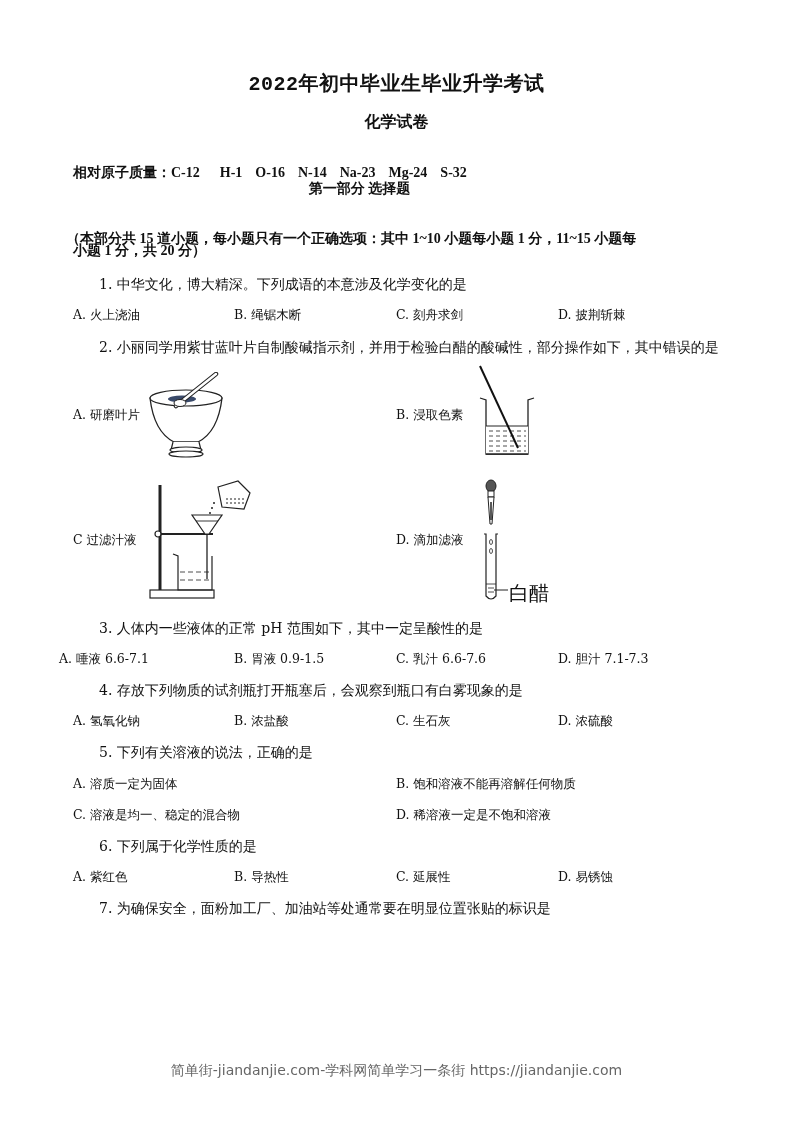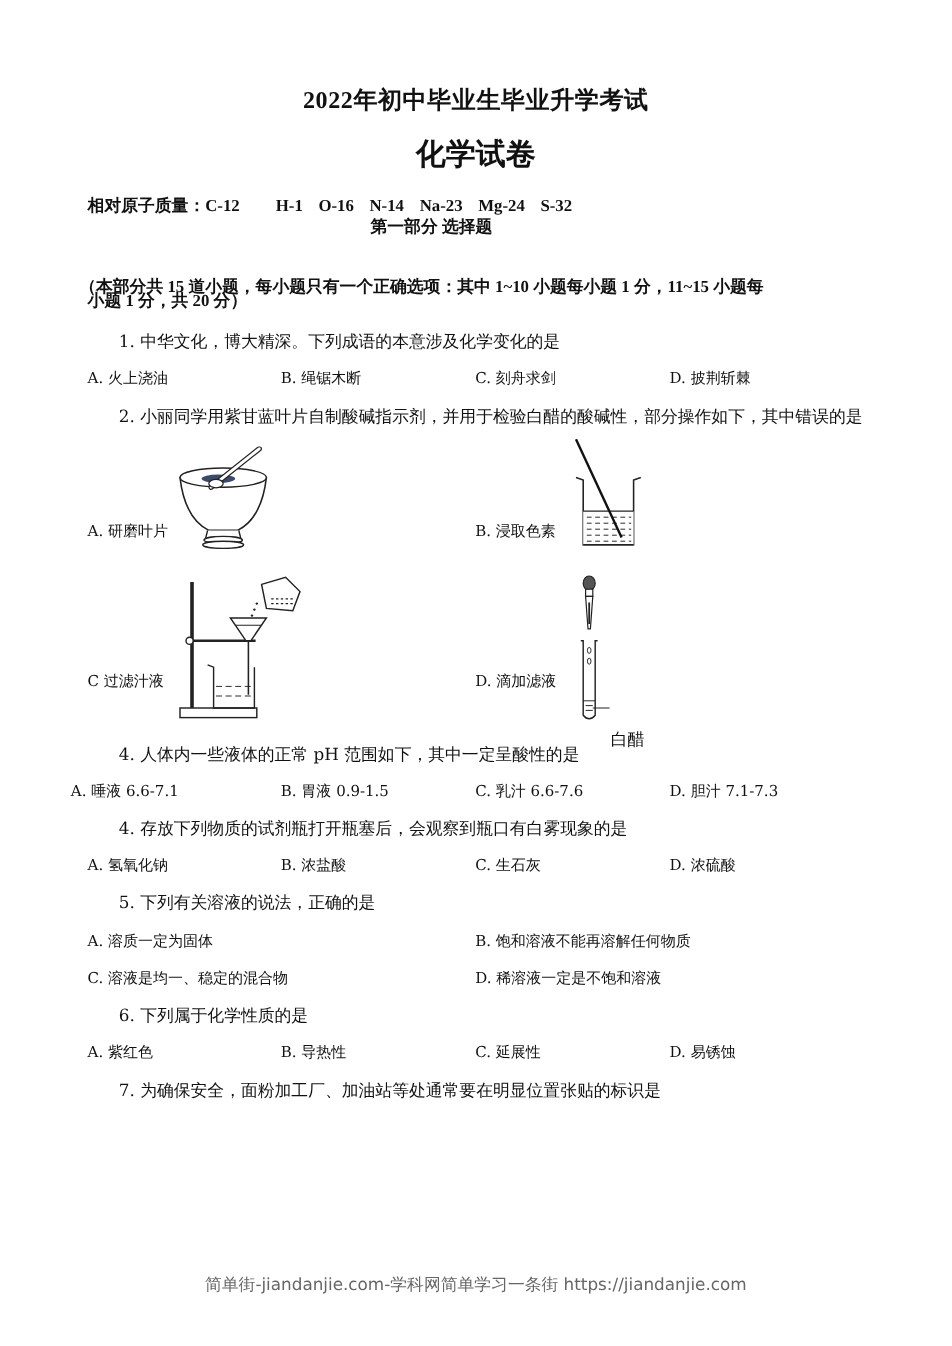--- a/index.html
+++ b/index.html
@@ -3,52 +3,52 @@
 <meta charset="utf-8">
 <style>
   html, body { margin: 0; padding: 0; background: #ffffff; }
   body {
     width: 793px; height: 1122px; position: relative; overflow: hidden;
     font-family: "DejaVu Serif", "Liberation Serif", serif;
     color: #111;
   }
   .title {
     position: absolute; left: 0; width: 793px; text-align: center;
-    font-family: Liberation Serif, serif;
+    font-family: Liberation Mono, monospace;
     font-weight: bold;
   }
   #t1 { top: 70px; font-size: 20px; letter-spacing: 0.5px; }
-  #t2 { top: 112px; font-size: 25px; }
+  #t2 { top: 112px; font-size: 16px; }
   .line {
     position: absolute; left: 73px; font-size: 13px; white-space: nowrap;
   }
   .bold { font-weight: bold; font-family: "Liberation Serif", "DejaVu Serif", serif; font-size: 14px; }
   #masses { top: 151px; }
   #masses span.m { display: inline-block; margin-left: 13px; }
   #masses span.m.first { margin-left: 0; margin-top: 14px; }
   #section-title { position: absolute; top: 180px; left: 0; width: 719px; text-align: center; font-size: 14px; }
   #instr1 { top: 230px; }
   #instr2 { top: 242px; }
   .q { position: absolute; left: 73px; font-size: 14px; white-space: nowrap; margin-left: 26px; }
   .opt { position: absolute; font-size: 12.5px; white-space: nowrap; }
-  .fig-label { position: absolute; font-size: 12.5px; white-space: nowrap; margin-top: 28px; }
+  .fig-label { position: absolute; font-size: 12.5px; white-space: nowrap; }
   svg { position: absolute; }
   #footer {
     position: absolute; top: 1062px; left: 0; width: 793px; text-align: center;
     font-family: "DejaVu Sans", "Liberation Sans", sans-serif; font-size: 14px; color: #666;
   }
 </style>
 </head>
 <body>
 
 <div id="t1" class="title">2022年初中毕业生毕业升学考试</div>
 <div id="t2" class="title">化学试卷</div>
 
 <div id="masses" class="line bold">
-  <span>相对原子质量：</span><span class="m first">C-12</span><span class="m" style="margin-left:30px">H-1</span><span class="m">O-16</span><span class="m">N-14</span><span class="m">Na-23</span><span class="m">Mg-24</span><span class="m">S-32</span>
+  <span>相对原子质量：</span><span class="m first">C-12</span><span class="m" style="margin-left:20px">H-1</span><span class="m">O-16</span><span class="m">N-14</span><span class="m">Na-23</span><span class="m">Mg-24</span><span class="m">S-32</span>
 </div>
 
 <div id="section-title" class="bold">第一部分  选择题</div>
 <div id="instr1" class="line bold" style="left:66px">（本部分共 15 道小题，每小题只有一个正确选项：其中 1~10 小题每小题 1 分，11~15 小题每</div>
 <div id="instr2" class="line bold">小题 1 分，共 20 分）</div>
 
 <div class="q" style="top:276px">1. 中华文化，博大精深。下列成语的本意涉及化学变化的是</div>
 <div class="opt" style="top:307px;left:73px">A.  火上浇油</div>
 <div class="opt" style="top:307px;left:234px">B.  绳锯木断</div>
 <div class="opt" style="top:307px;left:396px">C.  刻舟求剑</div>
@@ -120,23 +120,23 @@
   <path d="M6 60 L8 60 L8 122 Q13 128 18 122 L18 60 L20 60" fill="#fff" stroke="#222" stroke-width="1.2"></path>
   <ellipse cx="13" cy="68" rx="1.5" ry="2.5" fill="#fff" stroke="#222" stroke-width="0.8"></ellipse>
   <ellipse cx="13" cy="77" rx="1.5" ry="2.5" fill="#fff" stroke="#222" stroke-width="0.8"></ellipse>
   <line x1="8" y1="110" x2="18" y2="110" stroke="#222" stroke-width="0.8"></line>
   <g stroke="#222" stroke-width="0.8">
       <line x1="10" y1="114" x2="16" y2="114"></line>
       <line x1="10" y1="118" x2="16" y2="118"></line>
     </g>
   <line x1="16" y1="116" x2="30" y2="116" stroke="#222" stroke-width="1"></line>
 </svg>
-<div class="fig-label" style="top:580px;left:509px;font-family:'DejaVu Sans','Liberation Sans',sans-serif;font-size:14px">白醋</div>
+<div class="fig-label" style="top:580px;left:509px;font-family:'DejaVu Sans','Liberation Sans',sans-serif;font-size:20px">白醋</div>
 
-<div class="q" style="top:620px">4. 人体内一些液体的正常 pH 范围如下，其中一定呈酸性的是</div>
+<div class="q" style="top:620px">3. 人体内一些液体的正常 pH 范围如下，其中一定呈酸性的是</div>
 <div class="opt" style="top:651px;left:59px">A.  唾液 6.6-7.1</div>
 <div class="opt" style="top:651px;left:234px">B.  胃液 0.9-1.5</div>
 <div class="opt" style="top:651px;left:396px">C.  乳汁 6.6-7.6</div>
 <div class="opt" style="top:651px;left:558px">D.  胆汁 7.1-7.3</div>
 
 <div class="q" style="top:682px">4. 存放下列物质的试剂瓶打开瓶塞后，会观察到瓶口有白雾现象的是</div>
 <div class="opt" style="top:713px;left:73px">A.  氢氧化钠</div>
 <div class="opt" style="top:713px;left:234px">B.  浓盐酸</div>
 <div class="opt" style="top:713px;left:396px">C.  生石灰</div>
 <div class="opt" style="top:713px;left:558px">D.  浓硫酸</div>

